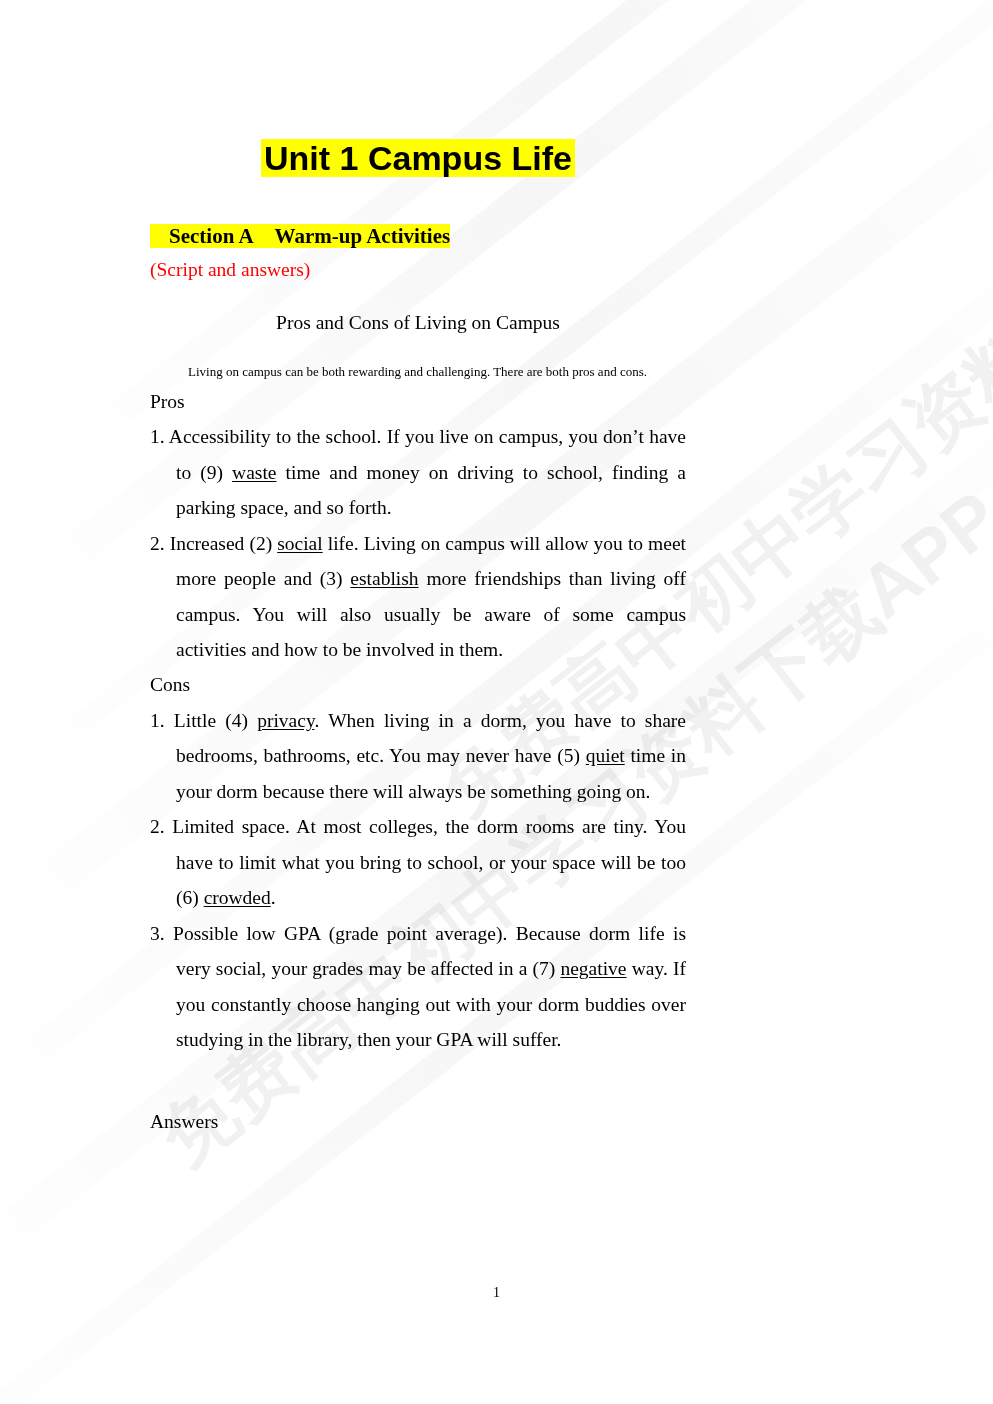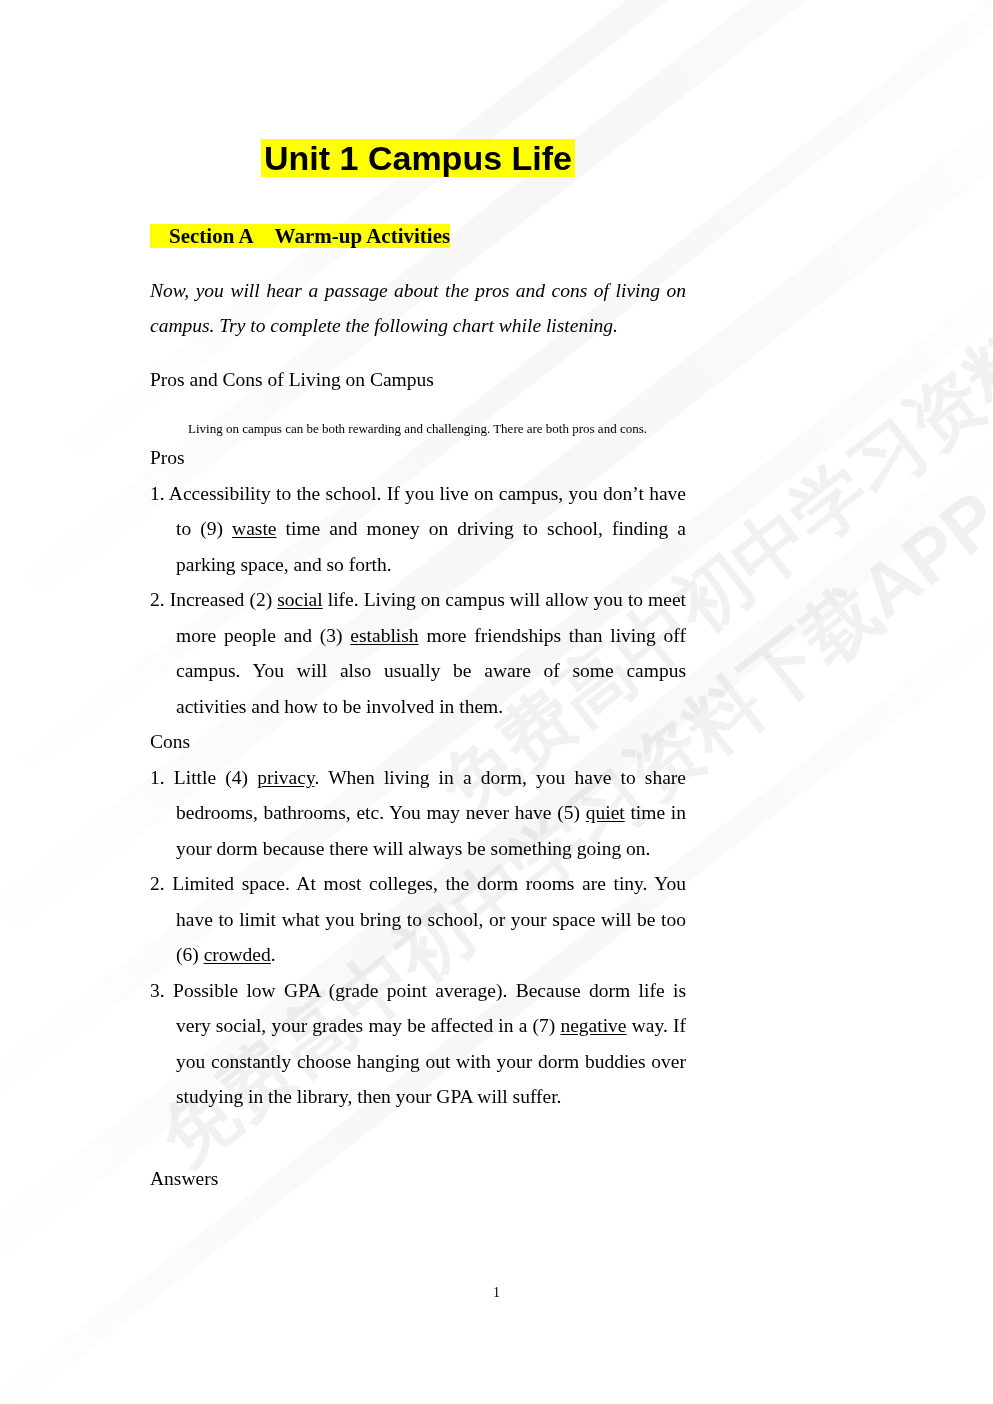--- a/index.html
+++ b/index.html
@@ -83,20 +83,21 @@
   }
 
   .script-note {
     color: #ff0000;
     font-size: 19.5px;
     line-height: 1.75;
     margin-top: 2px;
   }
 
   .passage-title {
+    text-align: center;
     font-size: 19.5px;
     line-height: 1.75;
     margin-top: 12px;
   }
 
   .para {
     font-size: 13px;
     line-height: 1.82;
     text-align: justify;
     text-justify: inter-word;
@@ -172,22 +173,22 @@
 <div id="page">
 
   <h1 class="doc-title">
     <span class="hl">Unit 1 Campus Life</span>
   </h1>
 
   <div class="section-head">
     <span class="hl">Section A Warm-up Activities</span>
   </div>
 
-  <p class="instruction">Now, you will hear a passage about the pros and cons of living on campus. Try to complete the following chart while listening.</p>
-
+
+  <p class="script-note">(Script and answers)</p>
 
   <p class="passage-title">Pros and Cons of Living on Campus</p>
 
   <p class="para indent">Living on campus can be both rewarding and challenging. There are both pros and cons.</p>
 
   <p class="label-line">Pros</p>
 
   <p class="list-item">
     <span>1.</span>
     <span>Accessibility to the school. If you live on campus, you don’t have to (9) </span><u class="ans-word">waste</u><span> time and money on driving to school, finding a parking space, and so forth.</span>

